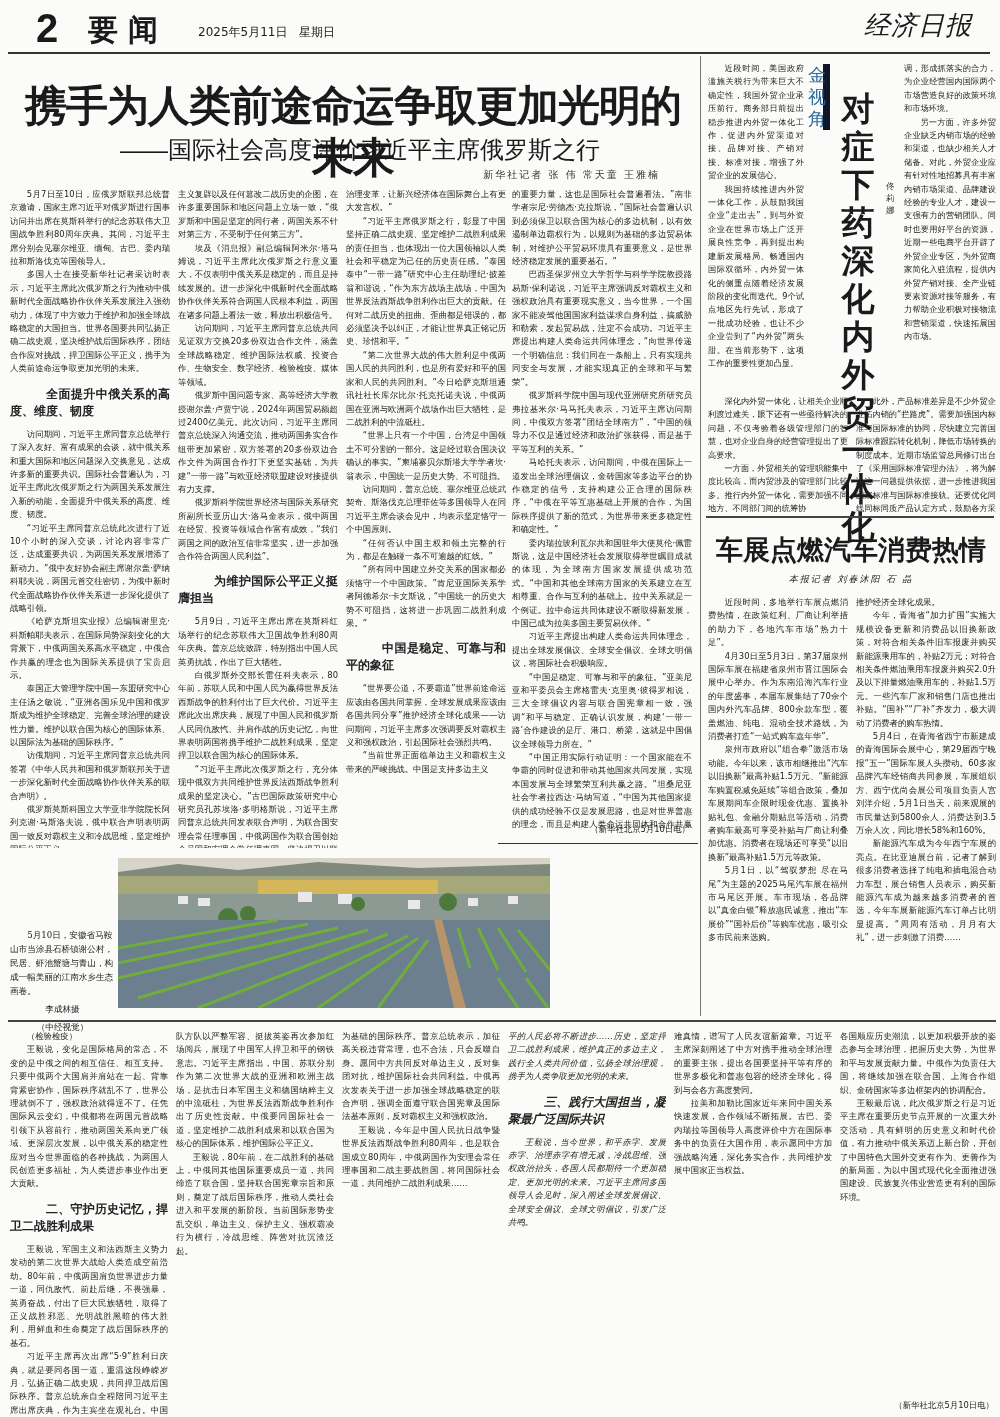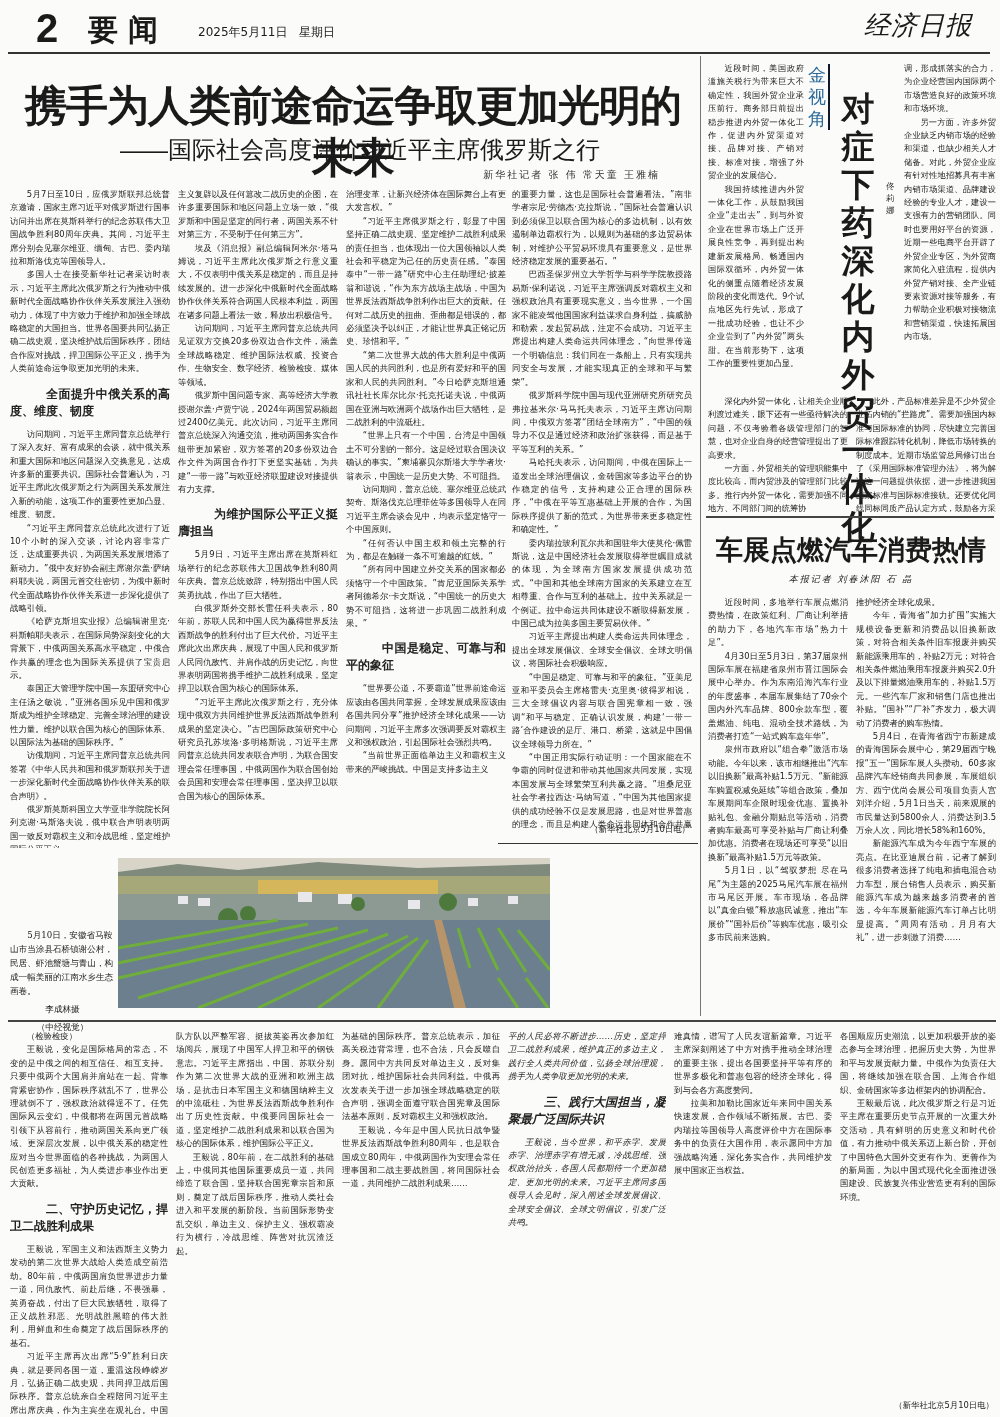--- a/index.html
+++ b/index.html
@@ -15,21 +15,21 @@
   .byline { left: 60px; top: 168px; width: 600px; text-align: right; font-size: 10px; color: #333; letter-spacing: 2px; }
   .col { position: absolute; font-size: 8.4px; line-height: 13.4px; text-align: justify; color: #222; overflow: hidden; }
   .col p { text-indent: 2em; }
   .col h3 { font-size: 12px; line-height: 17px; font-weight: bold; margin: 10px 0 8px; text-indent: 3em; }
   .vrule { position: absolute; width: 1px; background: #777; }
   .hrule { position: absolute; height: 2px; background: #444; }
   .photo { left: 118px; top: 858px; width: 432px; height: 150px; overflow: hidden; background: linear-gradient(180deg,#dcd8cc 0%,#9aa88a 12%,#c9b46a 25%,#8aa0b0 40%,#6f8a78 60%,#5e7a88 80%,#7d8e74 100%); }
   .photo svg { width: 100%; height: 100%; display:block; }
   .caption { left: 10px; top: 928px; width: 105px; font-size: 8.6px; line-height: 14px; font-family: "DejaVu Serif", serif; }
   .caption .credit { text-align: center; margin-top: 4px; }
-  .tag-jsj { left: 808px; top: 64px; width: 22px; font-family: "DejaVu Serif", serif; color: #2d6a9a; font-size: 18px; line-height: 22px; border-right: 2px solid #0f172a; padding-right: 2px; }
+  .tag-jsj { left: 808px; top: 64px; width: 22px; font-family: "DejaVu Serif", serif; color: #2d6a9a; font-size: 18px; line-height: 22px; border-right: 7px solid #0f172a; padding-right: 2px; }
   .vert-title { left: 838px; top: 90px; width: 40px; font-weight: bold; font-size: 33px; line-height: 38px; text-align: center; }
   .vert-author { left: 886px; top: 180px; width: 12px; font-family: "DejaVu Serif", serif; font-size: 8.5px; line-height: 12px; color: #333; }
   .car-title { left: 706px; top: 532px; width: 290px; text-align: center; font-family: "DejaVu Serif", serif; font-weight: bold; font-size: 27px; line-height: 36px; }
   .car-byline { left: 706px; top: 573px; width: 290px; text-align: center; font-size: 9px; letter-spacing: 2px; font-style: italic; }
   .sign { text-align: right; font-size: 8.4px; }
 </style>
 </head>
 <body>
 
 <div class="abs masthead-num">2</div>
@@ -42,32 +42,33 @@
 <div class="abs rule-top"></div>
 
 <div class="abs headline">携手为人类前途命运争取更加光明的未来</div>
 <div class="abs subhead">——国际社会高度评价习近平主席俄罗斯之行</div>
 <div class="abs byline">新华社记者  张  伟  常天童  王雅楠</div>
 
 <div class="col" style="left:10px;top:188px;width:160px;height:660px;">
   <p>5月7日至10日，应俄罗斯联邦总统普京邀请，国家主席习近平对俄罗斯进行国事访问并出席在莫斯科举行的纪念苏联伟大卫国战争胜利80周年庆典。其间，习近平主席分别会见塞尔维亚、缅甸、古巴、委内瑞拉和斯洛伐克等国领导人。</p>
   <p>多国人士在接受新华社记者采访时表示，习近平主席此次俄罗斯之行为推动中俄新时代全面战略协作伙伴关系发展注入强劲动力，体现了中方致力于维护和加强全球战略稳定的大国担当。世界各国要共同弘扬正确二战史观，坚决维护战后国际秩序，团结合作应对挑战，捍卫国际公平正义，携手为人类前途命运争取更加光明的未来。</p>
   <h3>全面提升中俄关系的高度、维度、韧度</h3>
-  <p>访问期间，习近平主席同普京总统举行了深入友好、富有成果的会谈，就中俄关系和重大国际和地区问题深入交换意见，达成许多新的重要共识。国际社会普遍认为，习近平主席此次俄罗斯之行为两国关系发展注入新的动能，这项工作的重要性更加凸显、维度、韧度。</p>
+  <p>访问期间，习近平主席同普京总统举行了深入友好、富有成果的会谈，就中俄关系和重大国际和地区问题深入交换意见，达成许多新的重要共识。国际社会普遍认为，习近平主席此次俄罗斯之行为两国关系发展注入新的动能，全面提升中俄关系的高度、维度、韧度。</p>
   <p>“习近平主席同普京总统此次进行了近10个小时的深入交谈，讨论内容非常广泛，达成重要共识，为两国关系发展增添了新动力。”俄中友好协会副主席谢尔盖·萨纳科耶夫说，两国元首交往密切，为俄中新时代全面战略协作伙伴关系进一步深化提供了战略引领。</p>
   <p>《哈萨克斯坦实业报》总编辑谢里克·科斯帕耶夫表示，在国际局势深刻变化的大背景下，中俄两国关系高水平稳定，中俄合作共赢的理念也为国际关系提供了宝贵启示。</p>
   <p>泰国正大管理学院中国—东盟研究中心主任汤之敏说，“亚洲各国乐见中国和俄罗斯成为维护全球稳定、完善全球治理的建设性力量。维护以联合国为核心的国际体系、以国际法为基础的国际秩序。”</p>
   <p>访俄期间，习近平主席同普京总统共同签署《中华人民共和国和俄罗斯联邦关于进一步深化新时代全面战略协作伙伴关系的联合声明》。</p>
   <p>俄罗斯莫斯科国立大学亚非学院院长阿列克谢·马斯洛夫说，俄中联合声明表明两国一致反对霸权主义和冷战思维，坚定维护国际公平正义。</p>
 </div>
 <div class="col" style="left:178px;top:188px;width:160px;height:660px;">
   <p style="text-indent:0">主义复辟以及任何篡改二战历史的企图，在许多重要国际和地区问题上立场一致，“俄罗斯和中国是坚定的同行者，两国关系不针对第三方，不受制于任何第三方”。</p>
   <p>埃及《消息报》副总编辑阿米尔·塔马姆说，习近平主席此次俄罗斯之行意义重大，不仅表明中俄关系是稳定的，而且是持续发展的。进一步深化中俄新时代全面战略协作伙伴关系符合两国人民根本利益，两国在诸多问题上看法一致，释放出积极信号。</p>
   <p>访问期间，习近平主席同普京总统共同见证双方交换20多份双边合作文件，涵盖全球战略稳定、维护国际法权威、投资合作、生物安全、数字经济、检验检疫、媒体等领域。</p>
   <p>俄罗斯中国问题专家、高等经济大学教授谢尔盖·卢贾宁说，2024年两国贸易额超过2400亿美元。此次访问，习近平主席同普京总统深入沟通交流，推动两国务实合作纽带更加紧密，双方签署的20多份双边合作文件为两国合作打下更坚实基础，为共建“一带一路”与欧亚经济联盟建设对接提供有力支撑。</p>
+  <p>俄罗斯科学院世界经济与国际关系研究所副所长亚历山大·洛马金表示，俄中两国在经贸、投资等领域合作富有成效，“我们两国之间的政治互信非常坚实，进一步加强合作符合两国人民利益”。</p>
   <h3>为维护国际公平正义挺膺担当</h3>
   <p>5月9日，习近平主席出席在莫斯科红场举行的纪念苏联伟大卫国战争胜利80周年庆典。普京总统致辞，特别指出中国人民英勇抗战，作出了巨大牺牲。</p>
   <p>白俄罗斯外交部长雷任科夫表示，80年前，苏联人民和中国人民为赢得世界反法西斯战争的胜利付出了巨大代价。习近平主席此次出席庆典，展现了中国人民和俄罗斯人民同仇敌忾、并肩作战的历史记忆，向世界表明两国将携手维护二战胜利成果，坚定捍卫以联合国为核心的国际体系。</p>
   <p>“习近平主席此次俄罗斯之行，充分体现中俄双方共同维护世界反法西斯战争胜利成果的坚定决心。”古巴国际政策研究中心研究员孔苏埃洛·多明格斯说，习近平主席同普京总统共同发表联合声明，为联合国安理会常任理事国，中俄两国作为联合国创始会员国和安理会常任理事国，坚决捍卫以联合国为核心的国际体系。</p>
 </div>
 <div class="col" style="left:346px;top:188px;width:160px;height:660px;">
   <p style="text-indent:0">治理变革，让新兴经济体在国际舞台上有更大发言权。”</p>
   <p>“习近平主席俄罗斯之行，彰显了中国坚持正确二战史观、坚定维护二战胜利成果的责任担当，也体现出一位大国领袖以人类社会和平稳定为己任的历史责任感。”泰国泰中“一带一路”研究中心主任助理纪·披差翁和谐说，“作为东方战场主战场，中国为世界反法西斯战争胜利作出巨大的贡献。任何对二战历史的扭曲、歪曲都是错误的，都必须坚决予以纠正，才能让世界真正铭记历史、珍惜和平。”</p>
   <p>“第二次世界大战的伟大胜利是中俄两国人民的共同胜利，也是所有爱好和平的国家和人民的共同胜利。”今日哈萨克斯坦通讯社社长库尔比尔·托克托诺夫说，中俄两国在亚洲与欧洲两个战场作出巨大牺牲，是二战胜利的中流砥柱。</p>
   <p>“世界上只有一个中国，台湾是中国领土不可分割的一部分。这是经过联合国决议确认的事实。”柬埔寨贝尔斯塔大学学者坎·翁表示，中国统一是历史大势、不可阻挡。</p>

